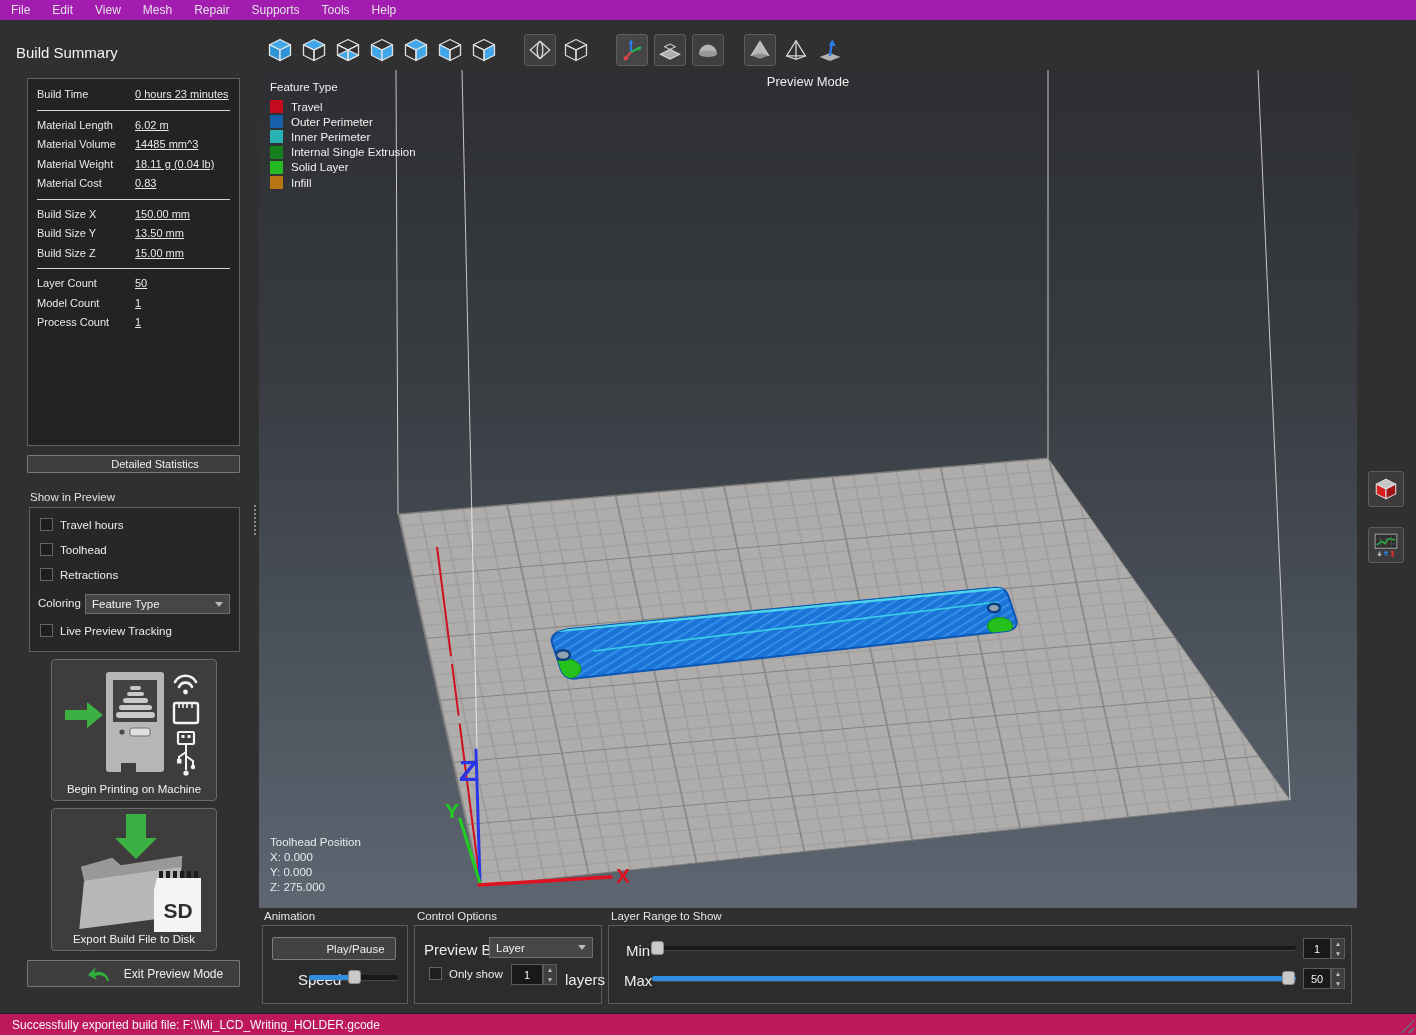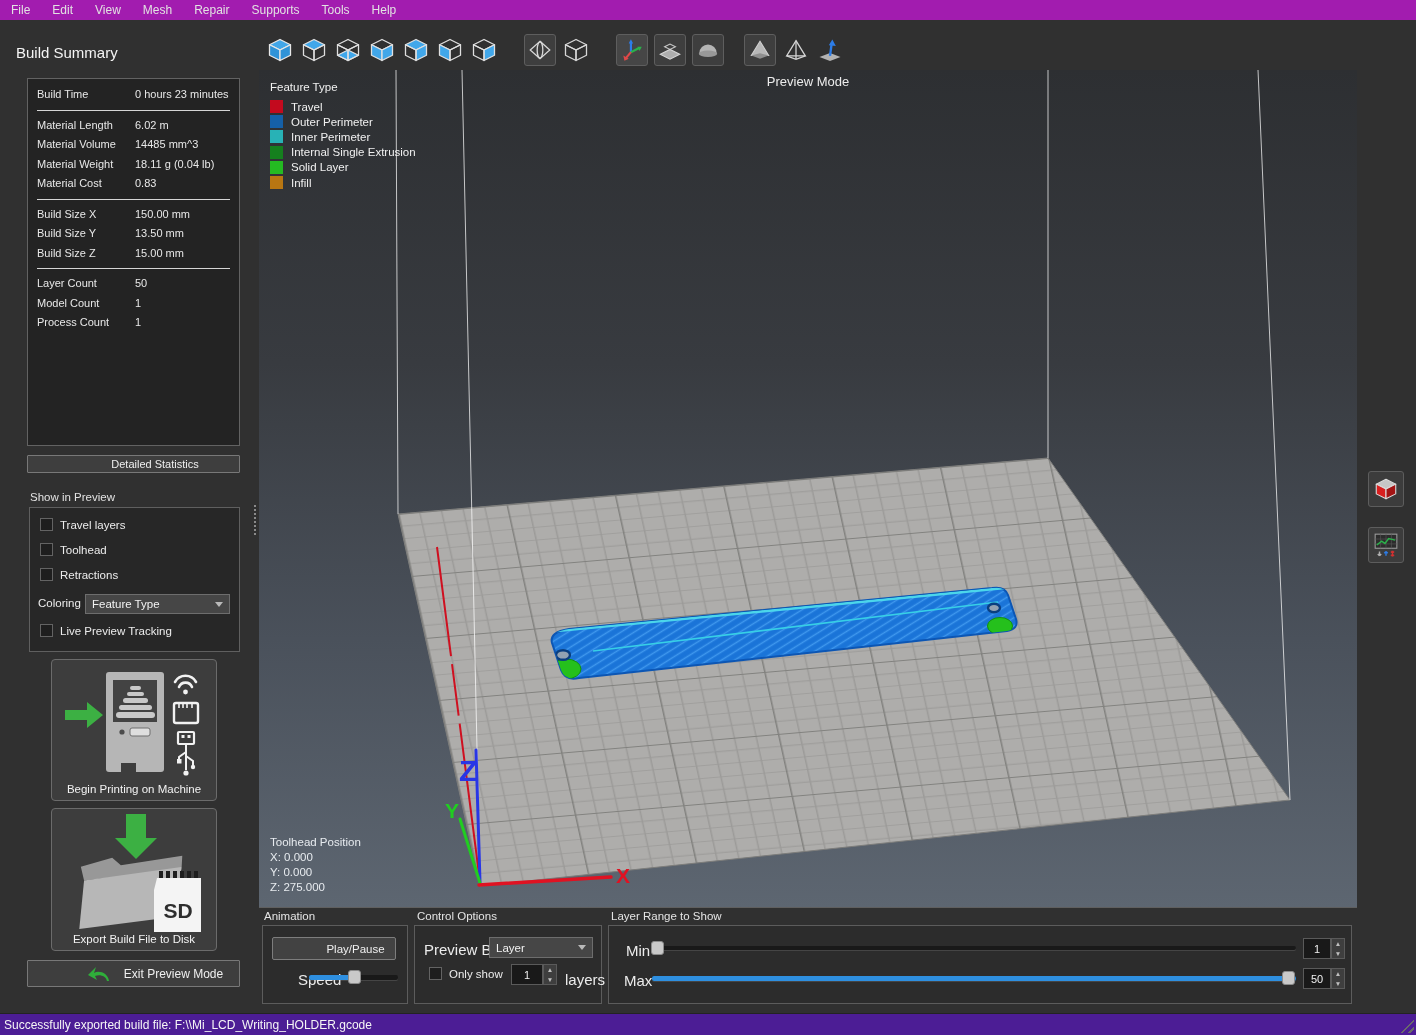--- a/index.html
+++ b/index.html
@@ -18,21 +18,21 @@
     display:flex; align-items:center; justify-content:center; }
   .tb-gap { width:14px; }
 
   
   #panel-title { position:absolute; left:16px; top:44px; width:236px; text-align:left;
     font-size:15px; color:#f4f4f4; }
   #summary-box { position:absolute; left:27px; top:78px; width:213px; height:368px;
     background:#232323; border:1px solid #626262; padding:6px 9px; font-size:11px; }
   .srow { display:flex; line-height:19.5px; }
   .srow .lbl { flex:0 0 98px; color:#e8e8e8; }
-  .srow .val { color:#e8e8e8; }
+  .srow .val { color:#e8e8e8;text-decoration:underline; }
   .ssep { border-top:1px solid #d6d6d6; margin:5px 0; }
 
   .btn { background:#3e3e3e; border:1px solid #787878; color:#efefef; font-size:11px;
     display:flex; align-items:center; justify-content:center; border-radius:1px;padding-left:43px; }
   #btn-detailed { position:absolute; left:27px; top:455px; width:213px; height:18px; }
 
   #sip-label { position:absolute; left:30px; top:491px; font-size:11.5px; color:#e2e2e2; }
   #sip-box { position:absolute; left:29px; top:507px; width:211px; height:145px;
     border:1px solid #5f5f5f; background:#272727; }
   .ckrow { position:absolute; display:flex; align-items:center; font-size:11.5px; color:#ececec; }
@@ -76,23 +76,23 @@
   .slider-handle { position:absolute; width:13px; height:14px; background:#c9c9c9;
     border:1px solid #8b8b8b; border-radius:3px; }
   .spin-val { position:absolute; background:#191919; border:1px solid #5a5a5a; color:#f0f0f0;
     font-size:11px; display:flex; align-items:center; justify-content:center; }
   .spin-arrows { position:absolute; width:14px; background:#3e3e3e; border:1px solid #5a5a5a;
     display:flex; flex-direction:column; align-items:center; justify-content:center;
     font-size:6.5px; color:#c0c0c0; line-height:10px; }
   .ctl-text { position:absolute; font-size:15px; color:#ececec; }
 
   
-  #statusbar { position:absolute; left:0; top:1013px; width:1416px; height:22px; background:#4c1d95;
+  #statusbar { position:absolute; left:0; top:1013px; width:1416px; height:22px; background:#be185d;
     border-top:1px solid #232323; display:flex; align-items:center; font-size:12px; color:#f5f5f5;
-    padding-left:4px; }
+    padding-left:12px; }
   #grip { position:absolute; right:2px; top:1019px; width:14px; height:14px;
     background:repeating-linear-gradient(135deg,#6a6a6a 0 2px,transparent 2px 5px);
     clip-path:polygon(100% 0,100% 100%,0 100%); }
 </style>
 </head>
 <body>
 
 <div id="menubar">
   <div class="menu-item">File</div>
   <div class="menu-item">Edit</div>
@@ -280,21 +280,21 @@
       <span class="val">1</span>
     </div>
 </div>
 
 <div id="btn-detailed" class="btn">Detailed Statistics</div>
 
 <div id="sip-label">Show in Preview</div>
 <div id="sip-box">
   <div class="ckrow" style="left:10px; top:10px;">
     <span class="ckbox"></span>
-    <span>Travel layers</span>
+    <span>Travel hours</span>
   </div>
   <div class="ckrow" style="left:10px; top:35px;">
     <span class="ckbox"></span>
     <span>Toolhead</span>
   </div>
   <div class="ckrow" style="left:10px; top:60px;">
     <span class="ckbox"></span>
     <span>Retractions</span>
   </div>
   <div class="ckrow" style="left:8px; top:89px;">

